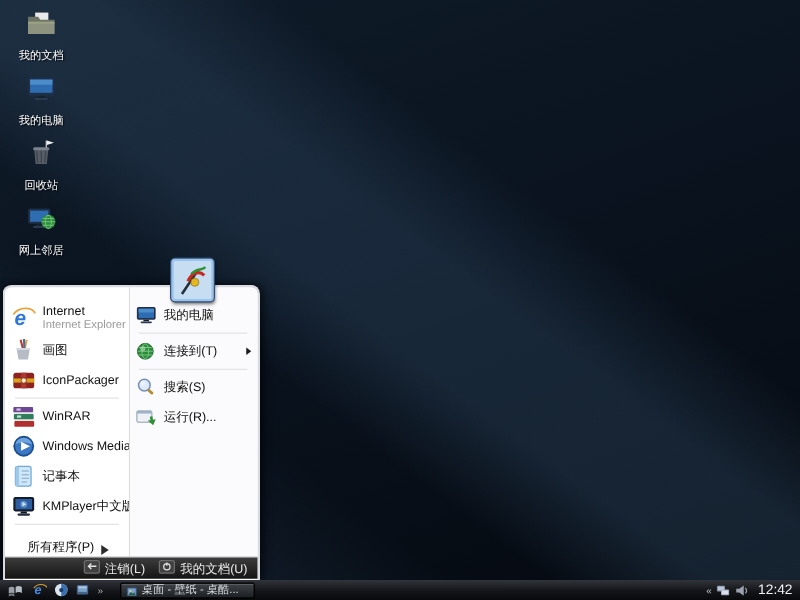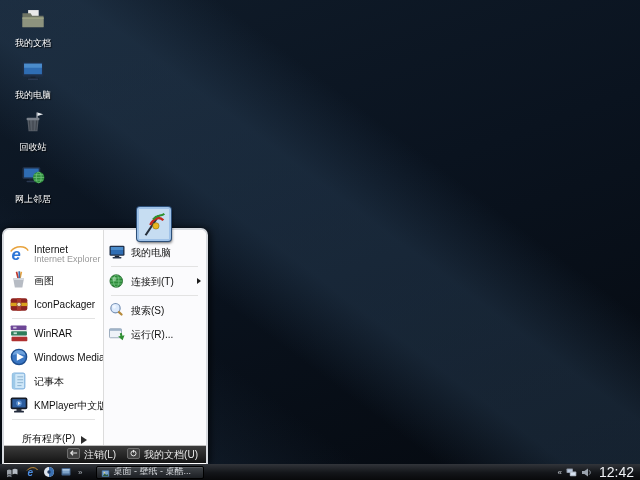--- a/index.html
+++ b/index.html
@@ -59,21 +59,21 @@
   .ql-item svg{width:12px;height:12px}
   .overflow{font-size:8px;color:#aeb4bc;padding:0 2px;cursor:default}
   .task-btn{margin-left:8px;width:108px;height:13px;background:linear-gradient(#404449,#1c1f23);
     border:1px solid #000;border-radius:2px;box-shadow:inset 0 1px 0 rgba(255,255,255,.14);
     display:flex;align-items:flex-end;gap:3px;padding:0 4px;color:#d9dce0;font-size:9px;white-space:nowrap;overflow:hidden;cursor:default}
   .task-btn svg{width:9px;height:9px;flex-shrink:0}
   .tray{margin-left:auto;display:flex;align-items:center;gap:4px;color:#c9ced5}
   .tray-chevron{font-size:8px;cursor:default}
   .tray-icon{width:11px;height:11px;display:flex;cursor:default}
   .tray-icon svg{width:11px;height:11px}
-  .clock{font-size:14px;color:#eef1f5;padding:0 3px;cursor:default}
+  .clock{font-size:11px;color:#eef1f5;padding:0 3px;cursor:default}
 </style>
 </head>
 <body>
 
 <div class="desktop">
 
   <div class="desktop-icons">
     <div class="dicon">
       <span>
         <svg viewBox="0 0 32 32">

